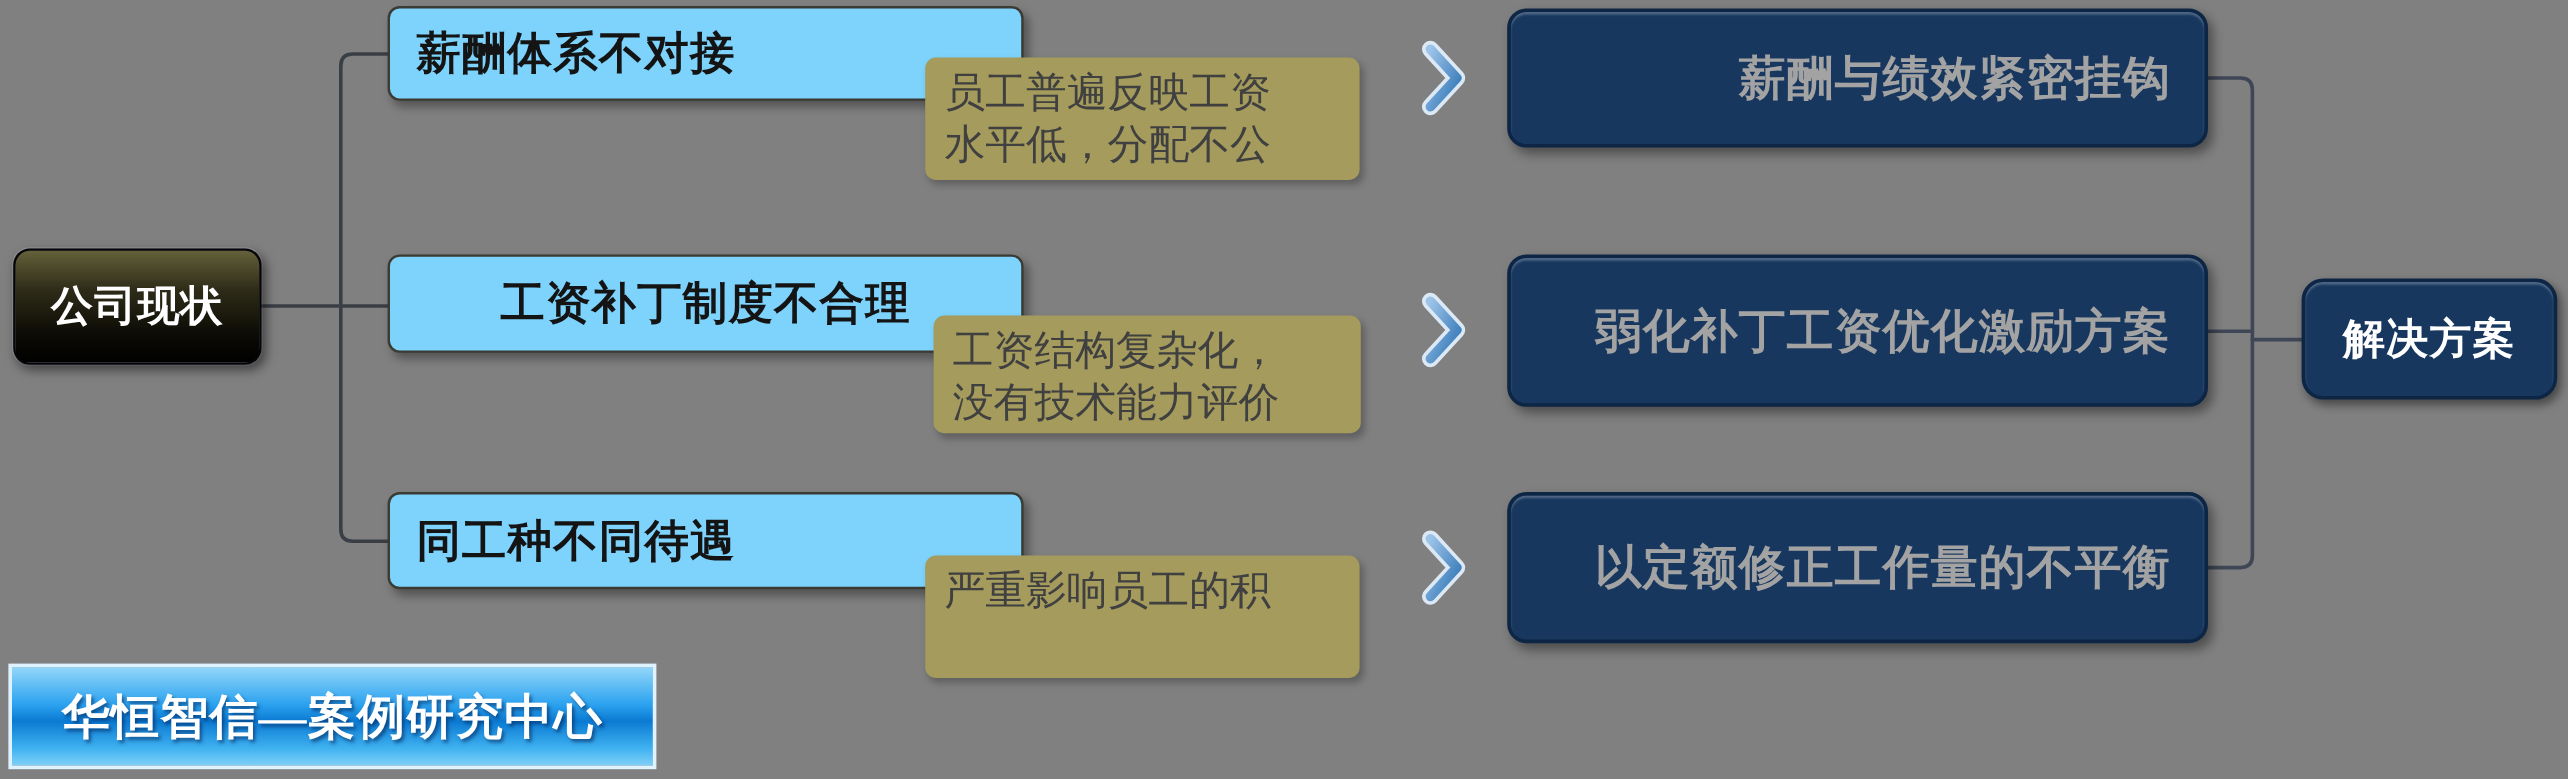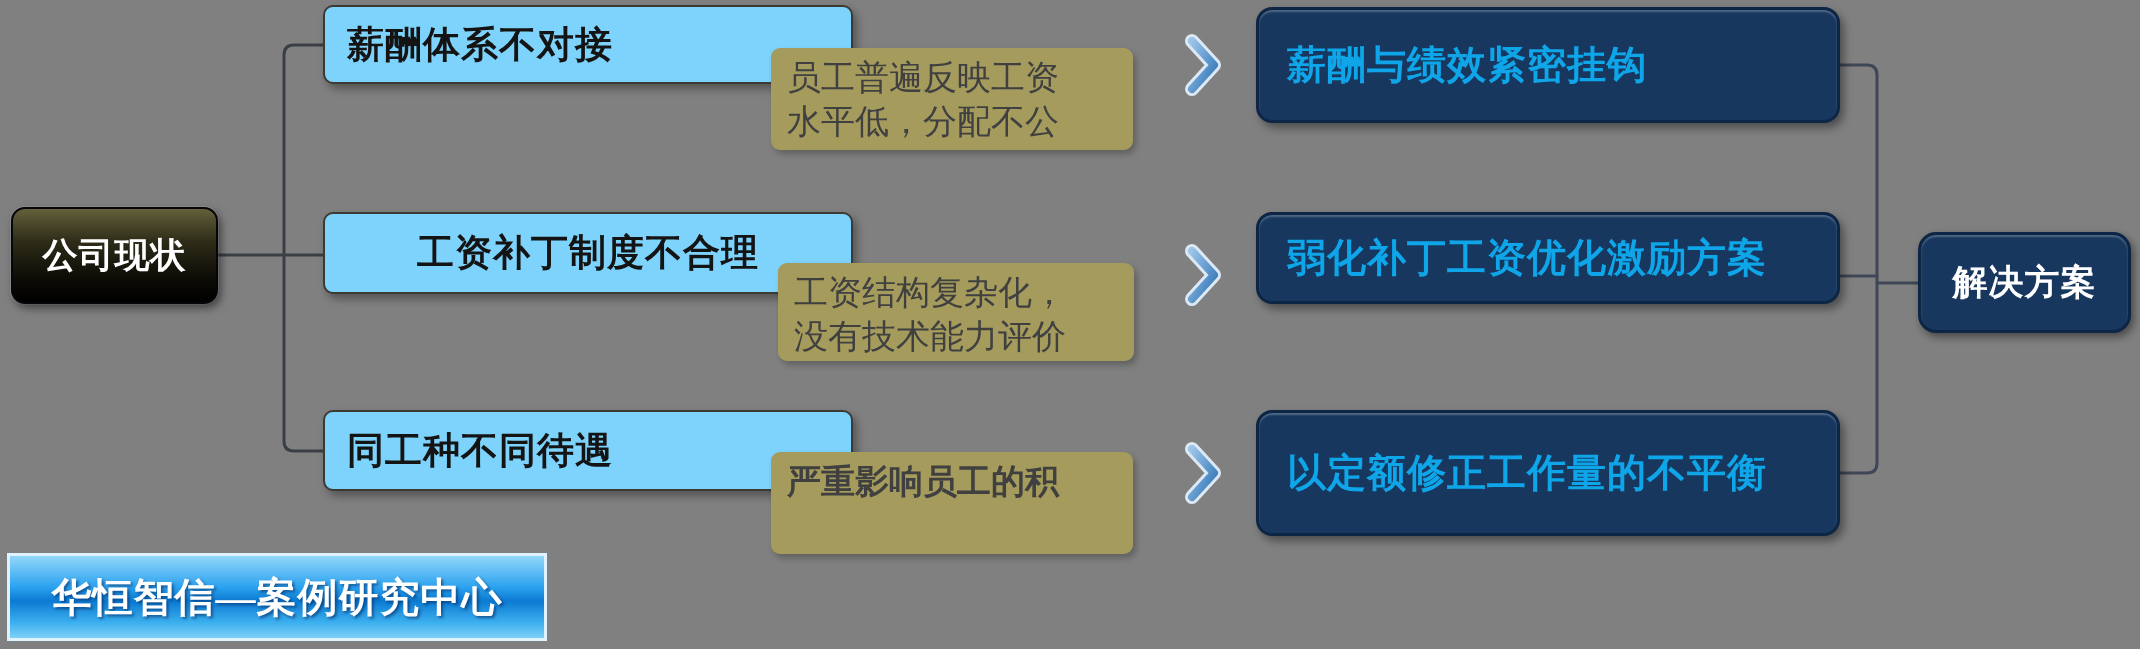--- a/index.html
+++ b/index.html
@@ -32,38 +32,38 @@
   .cream3{top:410px;height:81px;}
 
   
   .box-olive{
     position:absolute;box-sizing:border-box;background:#A49B5C;border-radius:9px;
     color:#404040;font-size:34px;line-height:1.3;padding:7px 16px;
     box-shadow:3px 4px 6px rgba(0,0,0,0.25);
   }
   .olive1{left:771px;top:48px;width:362px;height:102px;}
   .olive2{left:778px;top:263px;width:356px;height:98px;}
-  .olive3{left:771px;top:452px;width:362px;height:102px;font-weight:bold;}
+  .olive3{left:771px;top:463px;width:362px;height:102px;}
 
   
   .chevron{position:absolute;width:48px;height:64px;}
   .chev1{left:1180px;top:33px;}
   .chev2{left:1180px;top:243px;}
   .chev3{left:1180px;top:441px;}
 
   
   .box-navy{
     position:absolute;left:1256px;width:584px;box-sizing:border-box;
     background:#17375E;border:3px solid #0e2645;border-radius:16px;
     box-shadow:4px 5px 9px rgba(0,0,0,0.4),inset 0 2px 2px rgba(255,255,255,0.25);
     display:flex;align-items:center;padding:0 28px;
-    color:#0ea5e9;font-weight:bold;font-size:39px;letter-spacing:1px;
+    color:#a3a3a3;font-weight:bold;font-size:39px;letter-spacing:1px;justify-content:flex-end;
   }
   .navy1{top:7px;height:116px;}
-  .navy2{top:212px;height:92px;}
+  .navy2{top:212px;height:127px;}
   .navy3{top:410px;height:126px;}
 
   
   .node-navy{
     position:absolute;left:1918px;top:232px;width:213px;height:101px;box-sizing:border-box;
     background:#17375E;border:3px solid #0e2645;border-radius:18px;
     box-shadow:3px 4px 8px rgba(0,0,0,0.45),inset 0 2px 2px rgba(255,255,255,0.25);
     display:flex;align-items:center;justify-content:center;
     color:#fff;font-weight:bold;font-size:35px;letter-spacing:1px;
   }

